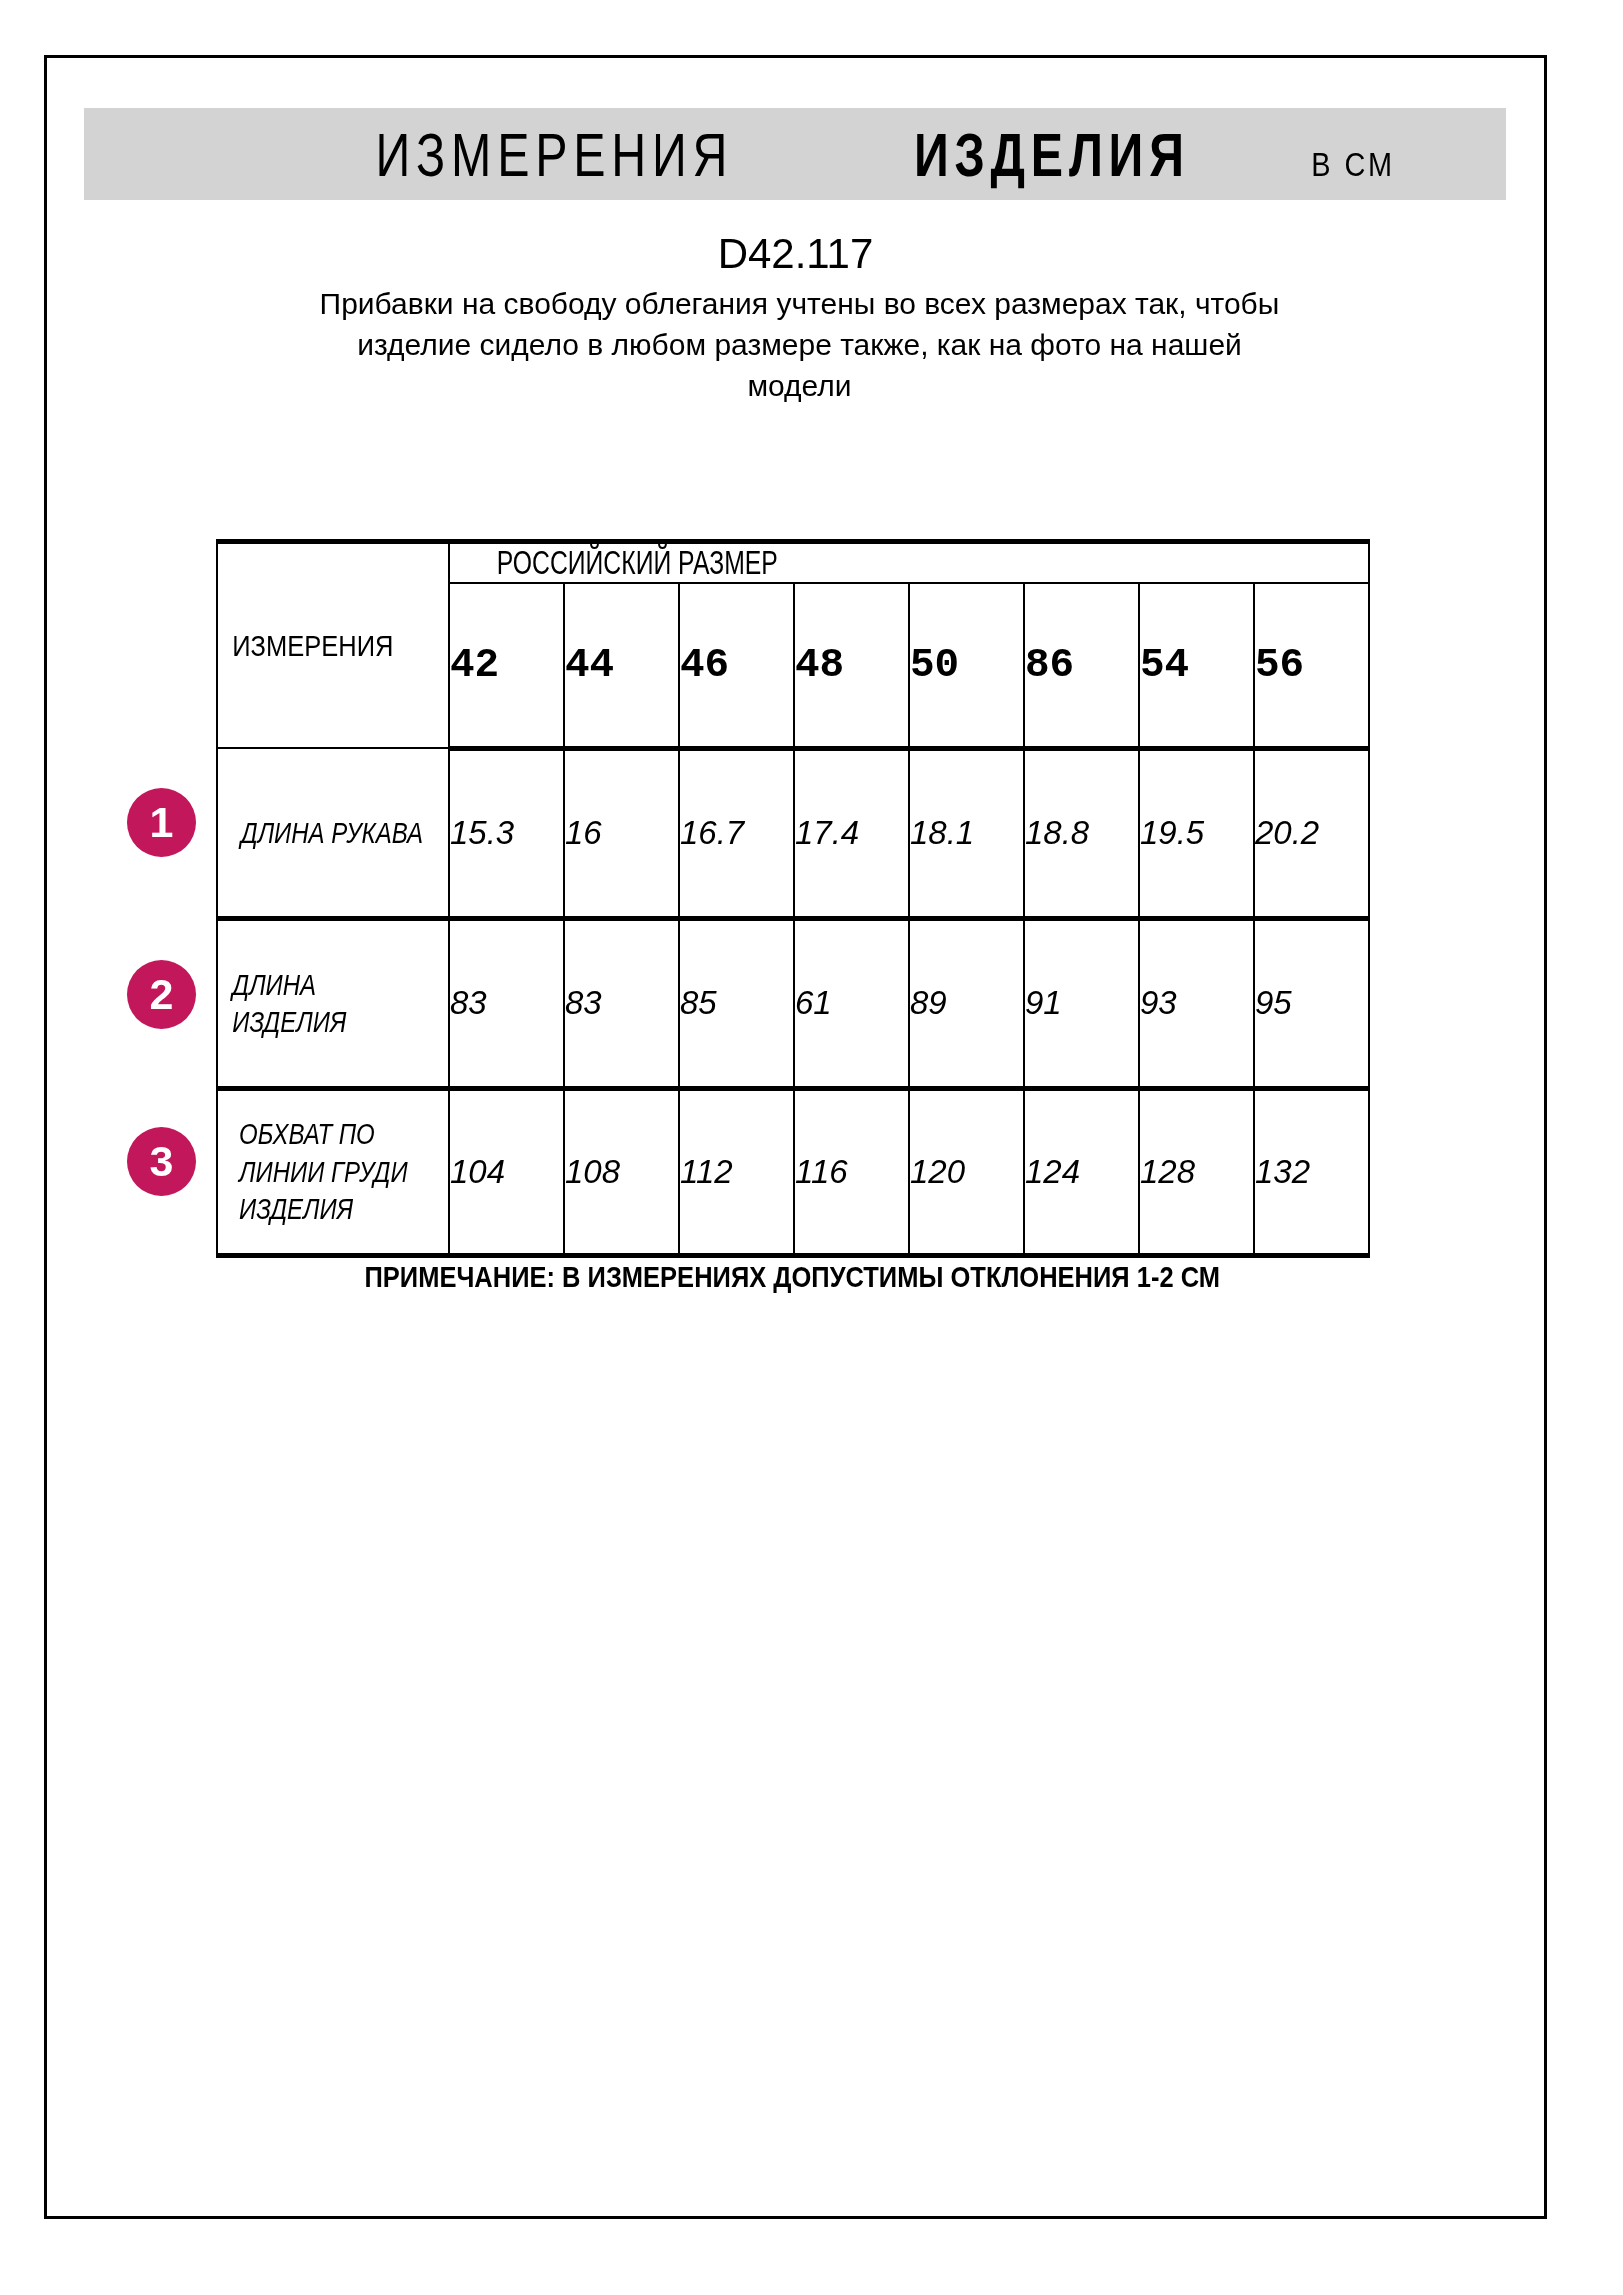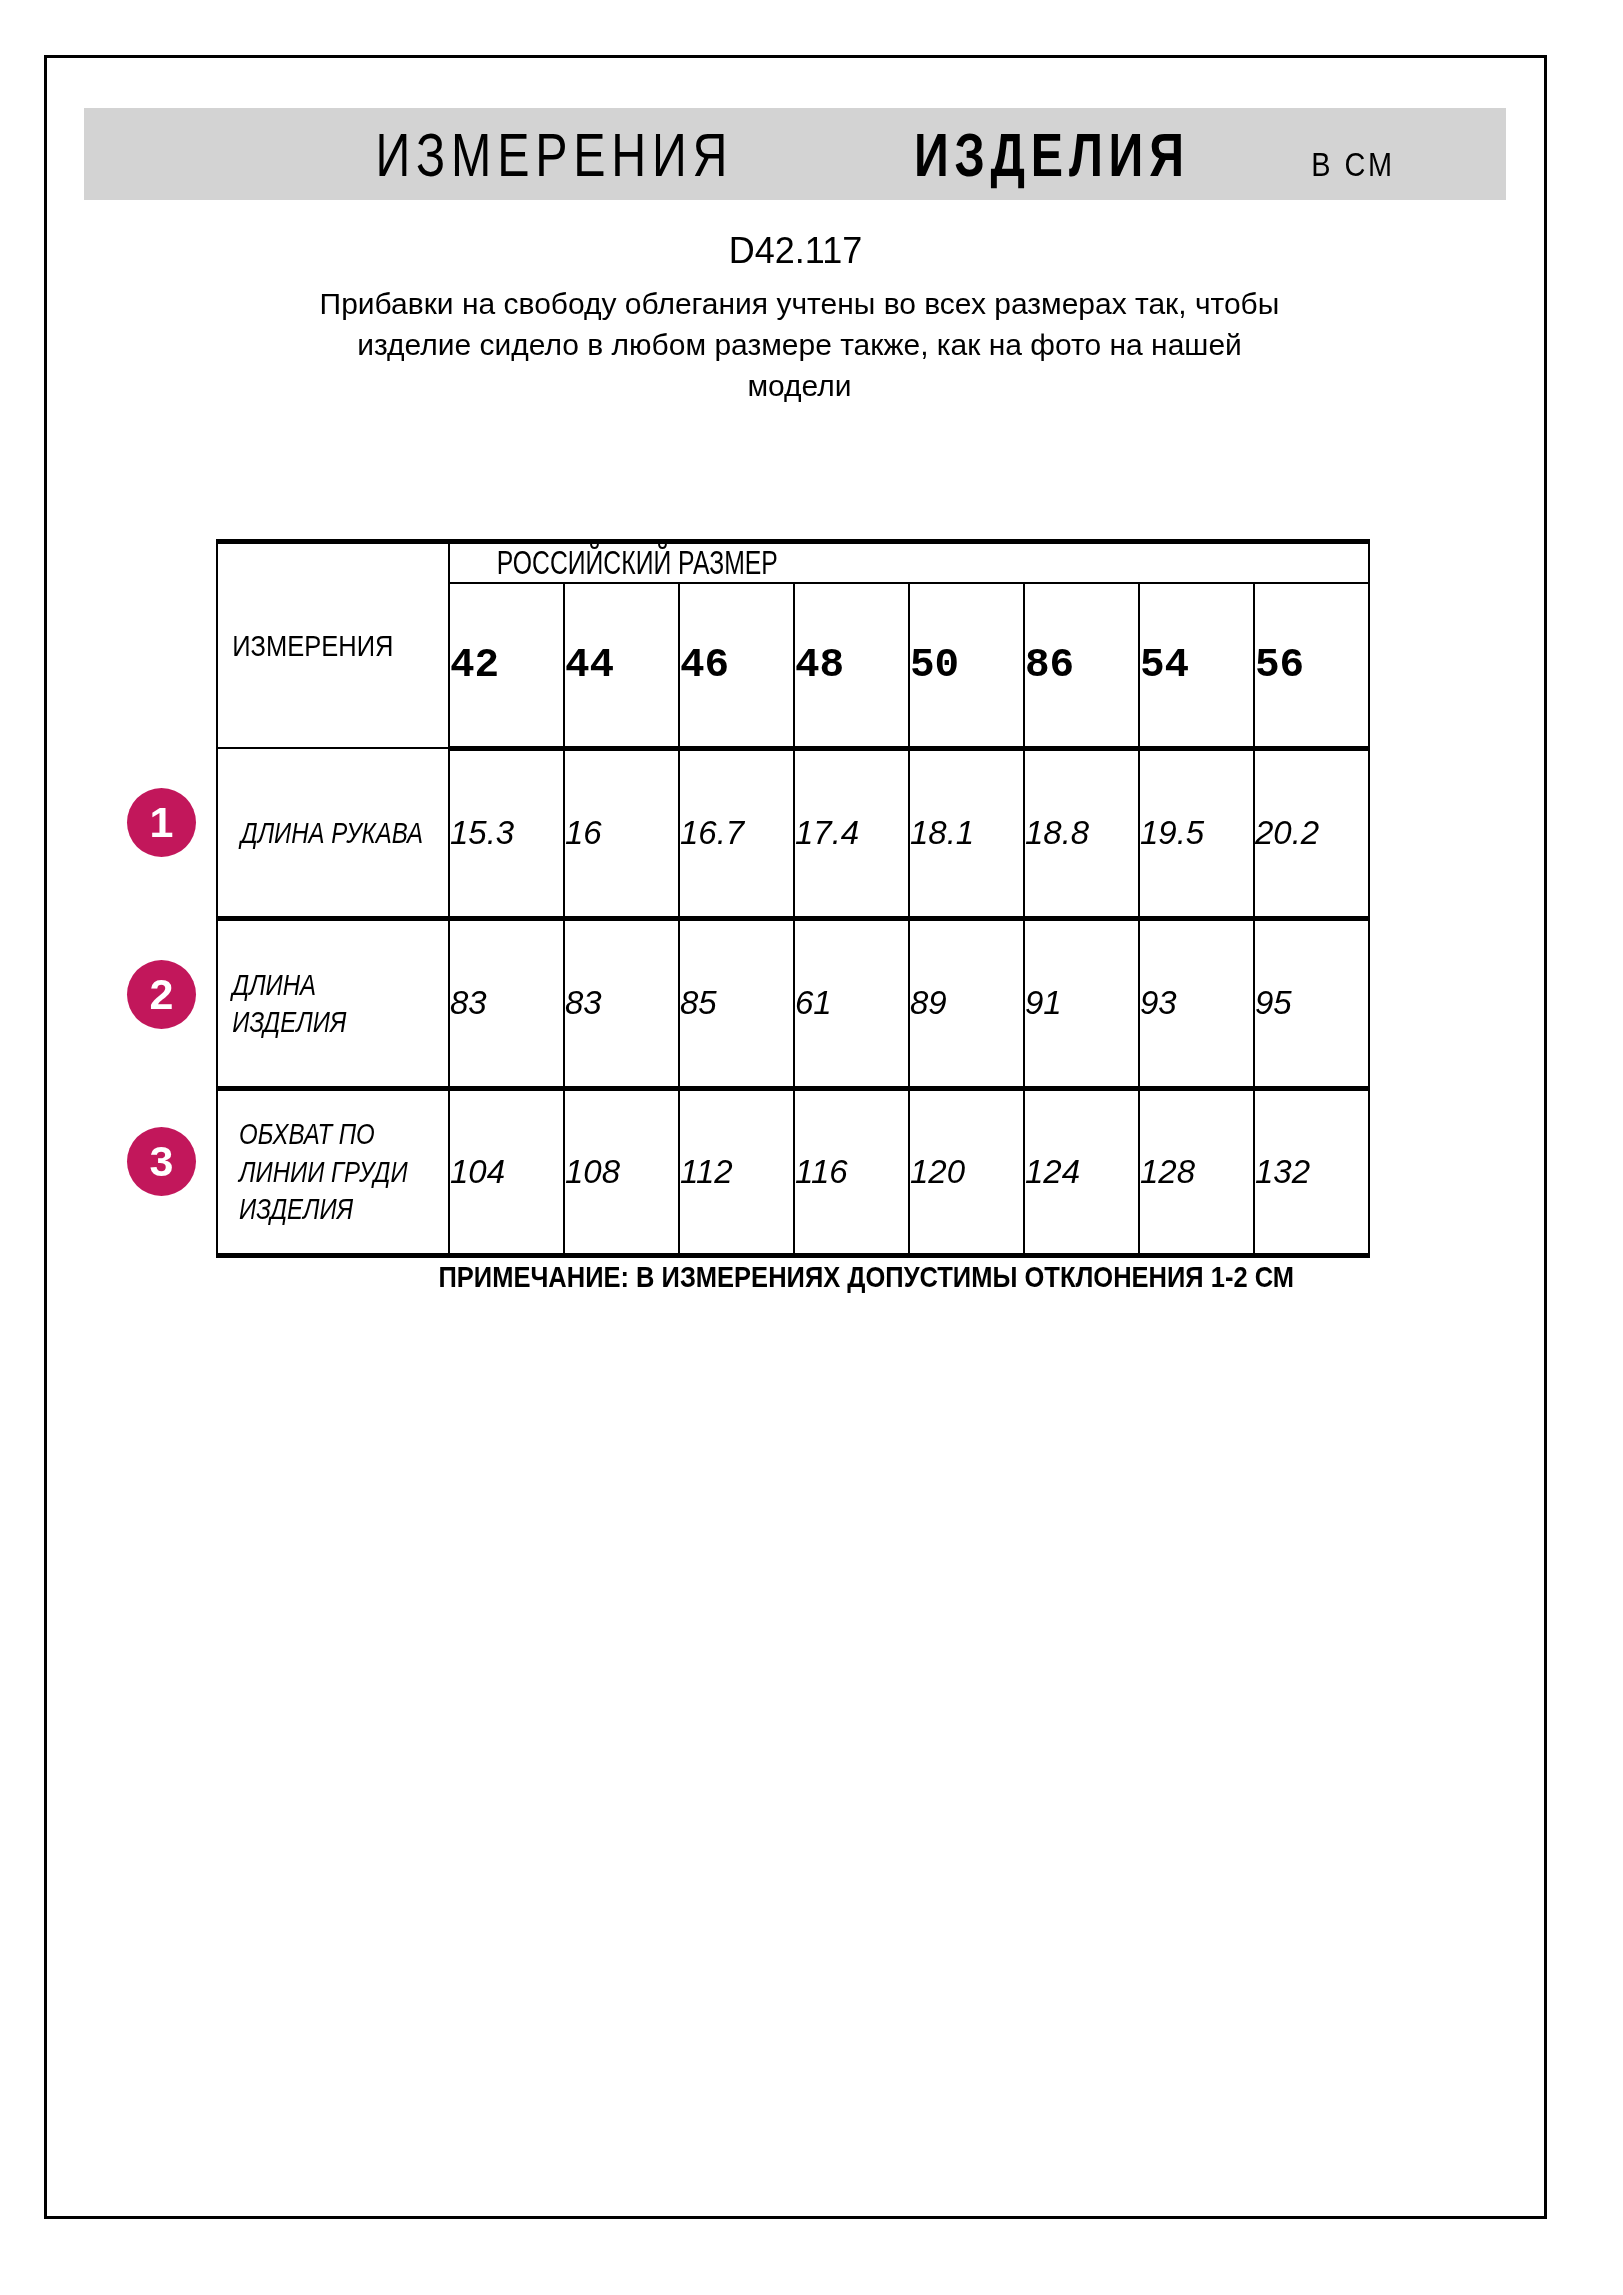--- a/index.html
+++ b/index.html
@@ -21,21 +21,21 @@
     display:flex; justify-content:center; align-items:baseline;
     padding-top:10.5px; padding-left:137px;
   }
   .cond { display:inline-block; transform:scaleX(0.8); transform-origin:center; white-space:pre; }
   .title-main  { font-size:62px; letter-spacing:0.12em; transform:scaleX(0.78); }
   .title-bold  { font-size:62px; font-weight:bold; letter-spacing:0.12em; transform:scaleX(0.78); margin-left:92px; }
   .title-unit  { font-size:34px; letter-spacing:0.10em; transform:scaleX(0.85); margin-left:75px; }
   
   .model-code {
     position:absolute; left:44px; top:230px; width:1503px;
-    text-align:center; font-size:36px;
+    text-align:center; font-size:42px;
   }
   .description {
     position:absolute; left:44px; top:283px; width:1503px;
     text-align:center; font-size:30px; line-height:41px; white-space:pre-line;padding-left:8px;
   }
   
   .size-table-wrap { position:absolute; left:216px; top:539px; }
   table.size-table { border-collapse:collapse; table-layout:fixed; width:1153px; }
   table.size-table td { border:2.6px solid var(--line); text-align:left; vertical-align:middle; }
   tr.row-group td { border-top:5.2px solid var(--line); height:36px; }
@@ -52,21 +52,21 @@
   
   .marker {
     position:absolute; left:127px; width:69px; height:69px; border-radius:50%;
     background:var(--accent); color:#ffffff;
     display:flex; align-items:center; justify-content:center;
     font-size:43px; font-weight:bold;
   }
   .marker-1 { top:788px; } .marker-2 { top:960px; } .marker-3 { top:1127px; }
   
   .note {
-    position:absolute; left:216px; top:1260px; width:1153px; text-align:right;
+    position:absolute; left:216px; top:1260px; width:1153px; text-align:center;
   }
   .note-text { font-size:30px; font-weight:bold; transform:scaleX(0.85); }
 </style>
 </head>
 <body>
 
 <div class="page">
   <div class="page-border"></div>
 
   <header class="banner">

